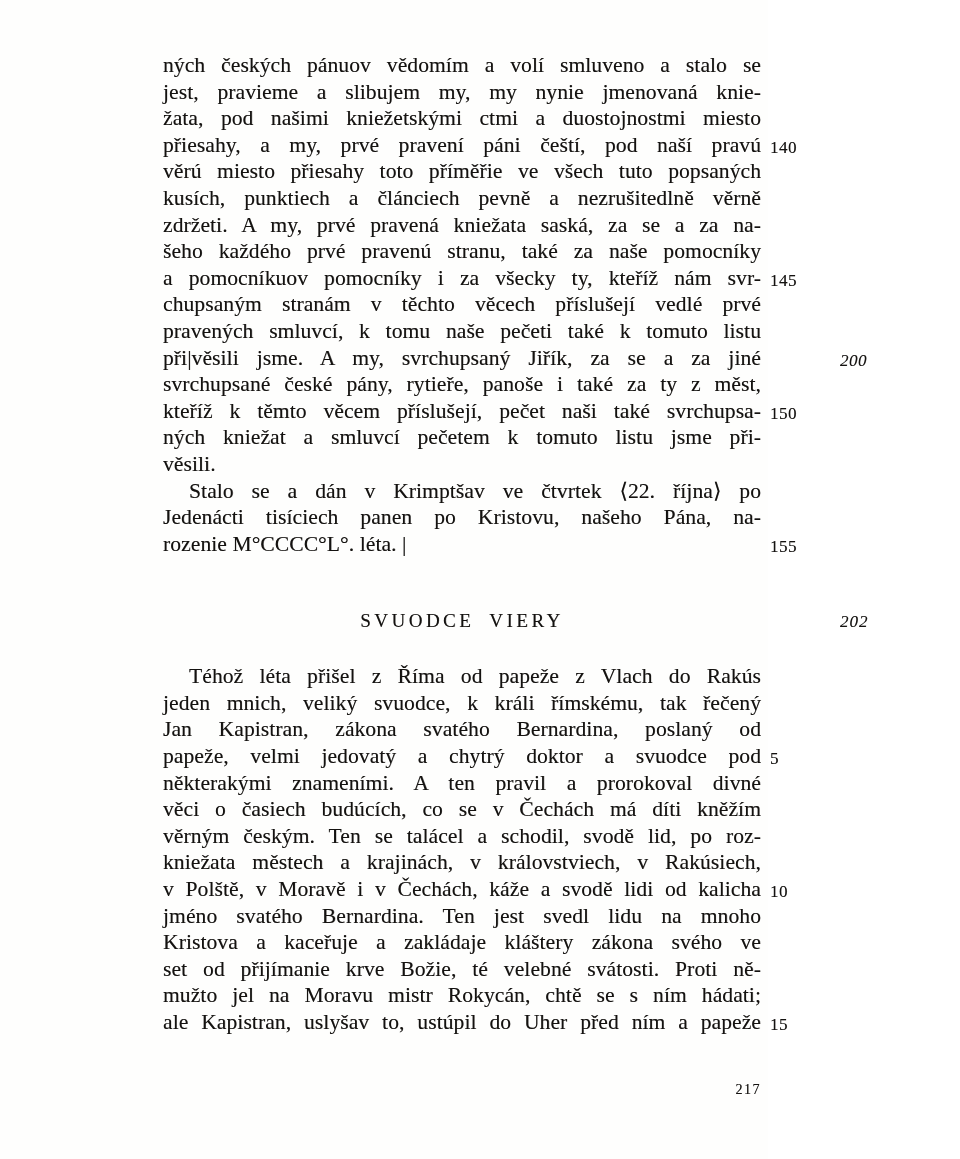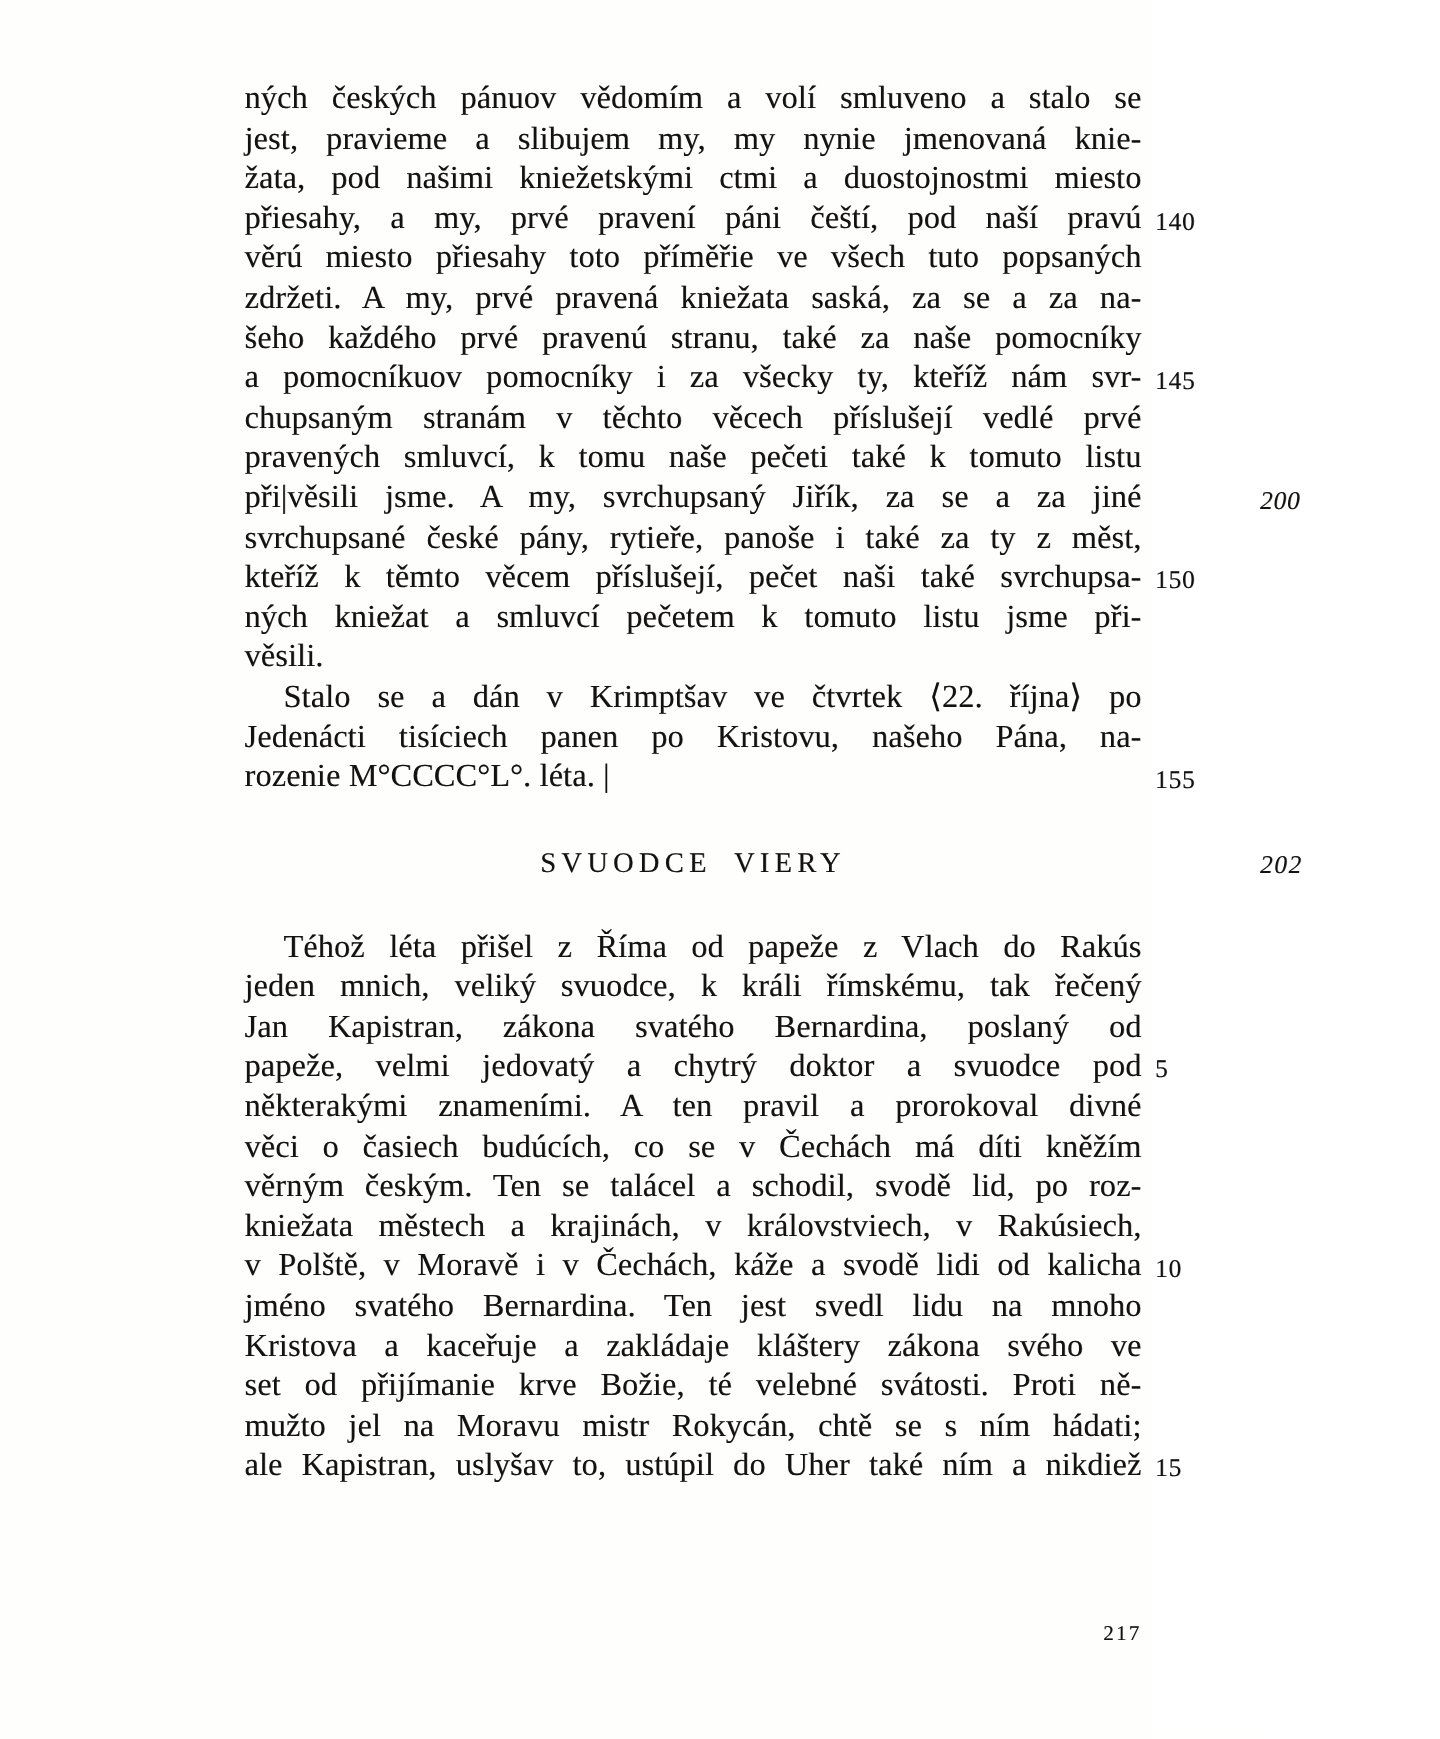--- a/index.html
+++ b/index.html
@@ -39,21 +39,21 @@
     text-align: right;
     text-indent: 0;
     white-space: nowrap;
   }
   .mnum.ital {
     left: 677px;
     font-style: italic;
   }
   .heading {
     position: relative;
-    margin-top: 33px;
+    margin-top: 52px;
     height: 24px;
     line-height: 24px;
     text-align: center;
     text-align-last: center;
     font-size: 19px;
     letter-spacing: 3.5px;
     word-spacing: 7px;
   }
   .heading .mnum { top: 4px; letter-spacing: 1px; }
   .para3 { margin-top: 30px; }
@@ -72,20 +72,21 @@
   <div class="textblock">
 
     <div class="line">ných českých pánuov vědomím a volí smluveno a stalo se</div>
     <div class="line">jest, pravieme a slibujem my, my nynie jmenovaná knie-</div>
     <div class="line">žata, pod našimi kniežetskými ctmi a duostojnostmi miesto</div>
     <div class="line">
       <span>přiesahy, a my, prvé pravení páni čeští, pod naší pravú</span>
       <span class="mnum">140</span>
     </div>
     <div class="line">věrú miesto přiesahy toto příměřie ve všech tuto popsaných</div>
+    <div class="line">kusích, punktiech a článciech pevně a nezrušitedlně věrně</div>
     <div class="line">zdržeti. A my, prvé pravená kniežata saská, za se a za na-</div>
     <div class="line">šeho každého prvé pravenú stranu, také za naše pomocníky</div>
     <div class="line">
       <span>a pomocníkuov pomocníky i za všecky ty, kteříž nám svr-</span>
       <span class="mnum">145</span>
     </div>
     <div class="line">chupsaným stranám v těchto věcech příslušejí vedlé prvé</div>
     <div class="line">pravených smluvcí, k tomu naše pečeti také k tomuto listu</div>
     <div class="line">
       <span>při|věsili jsme. A my, svrchupsaný Jiřík, za se a za jiné</span>
@@ -125,21 +126,21 @@
       <div class="line">kniežata městech a krajinách, v královstviech, v Rakúsiech,</div>
       <div class="line">
         <span>v Polště, v Moravě i v Čechách, káže a svodě lidi od kalicha</span>
         <span class="mnum">10</span>
       </div>
       <div class="line">jméno svatého Bernardina. Ten jest svedl lidu na mnoho</div>
       <div class="line">Kristova a kaceřuje a zakládaje kláštery zákona svého ve</div>
       <div class="line">set od přijímanie krve Božie, té velebné svátosti. Proti ně-</div>
       <div class="line">mužto jel na Moravu mistr Rokycán, chtě se s ním hádati;</div>
       <div class="line">
-        <span>ale Kapistran, uslyšav to, ustúpil do Uher také ním a nikdiež</span>
+        <span>ale Kapistran, uslyšav to, ustúpil do Uher před ním a papeže</span>
         <span class="mnum">15</span>
       </div>
     </div>
 
   </div>
 
   <div class="pagenum">217</div>
 </div>
 
 </body></html>

